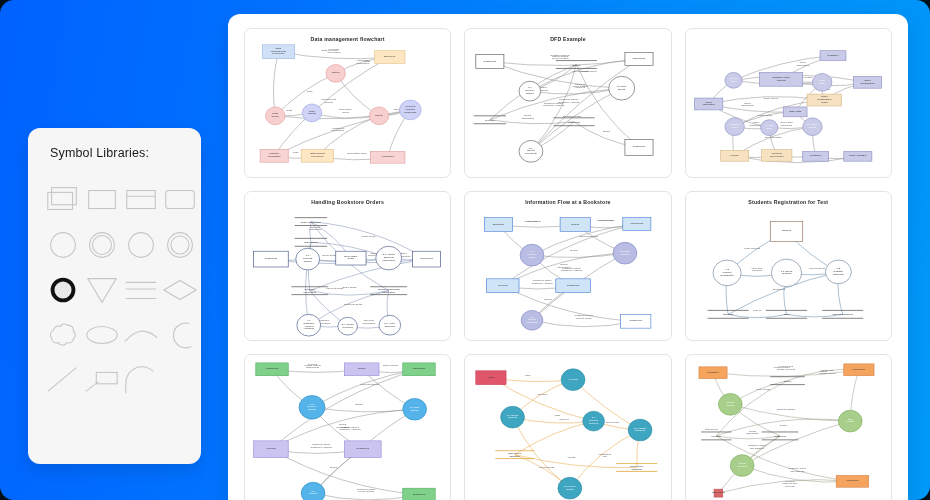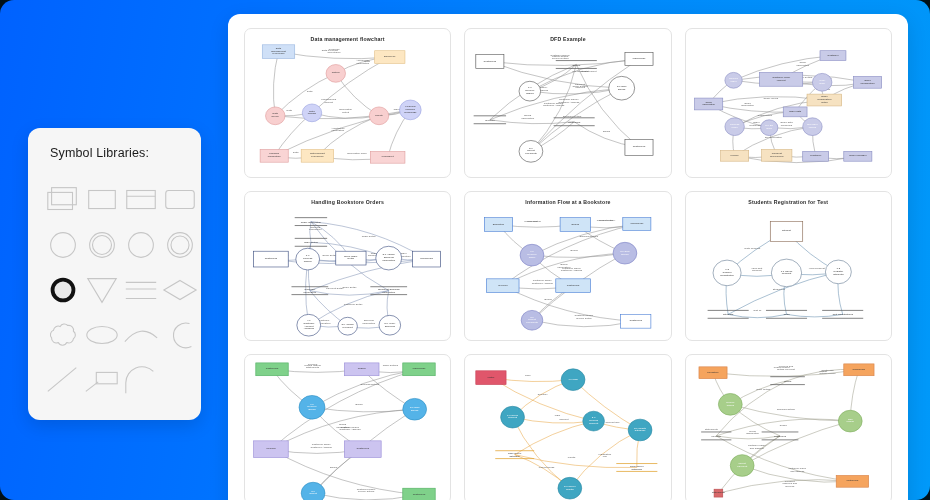--- a/index.html
+++ b/index.html
@@ -14,21 +14,21 @@
     width: 930px; height: 500px;
     background: linear-gradient(100deg, #0062FF 0%, #0072FF 28%, #0089FB 62%, #0099F9 100%);
     border-radius: 14px;
     overflow: hidden;
   }
 
   
   #symbol-panel {
     position: absolute;
     left: 28px; top: 128px;
-    width: 173px; height: 292px;
+    width: 173px; height: 336px;
     background: #f6f6f6;
     border-radius: 12px;
     box-shadow: 0 6px 18px rgba(0,0,0,0.13);
     padding: 14px 16px;
   }
   #symbol-title {
     font-size: 12.5px; color: #1a1a1a; letter-spacing: .15px;
     margin: 4px 0 0 6px;
   }
   #symbol-grid {

